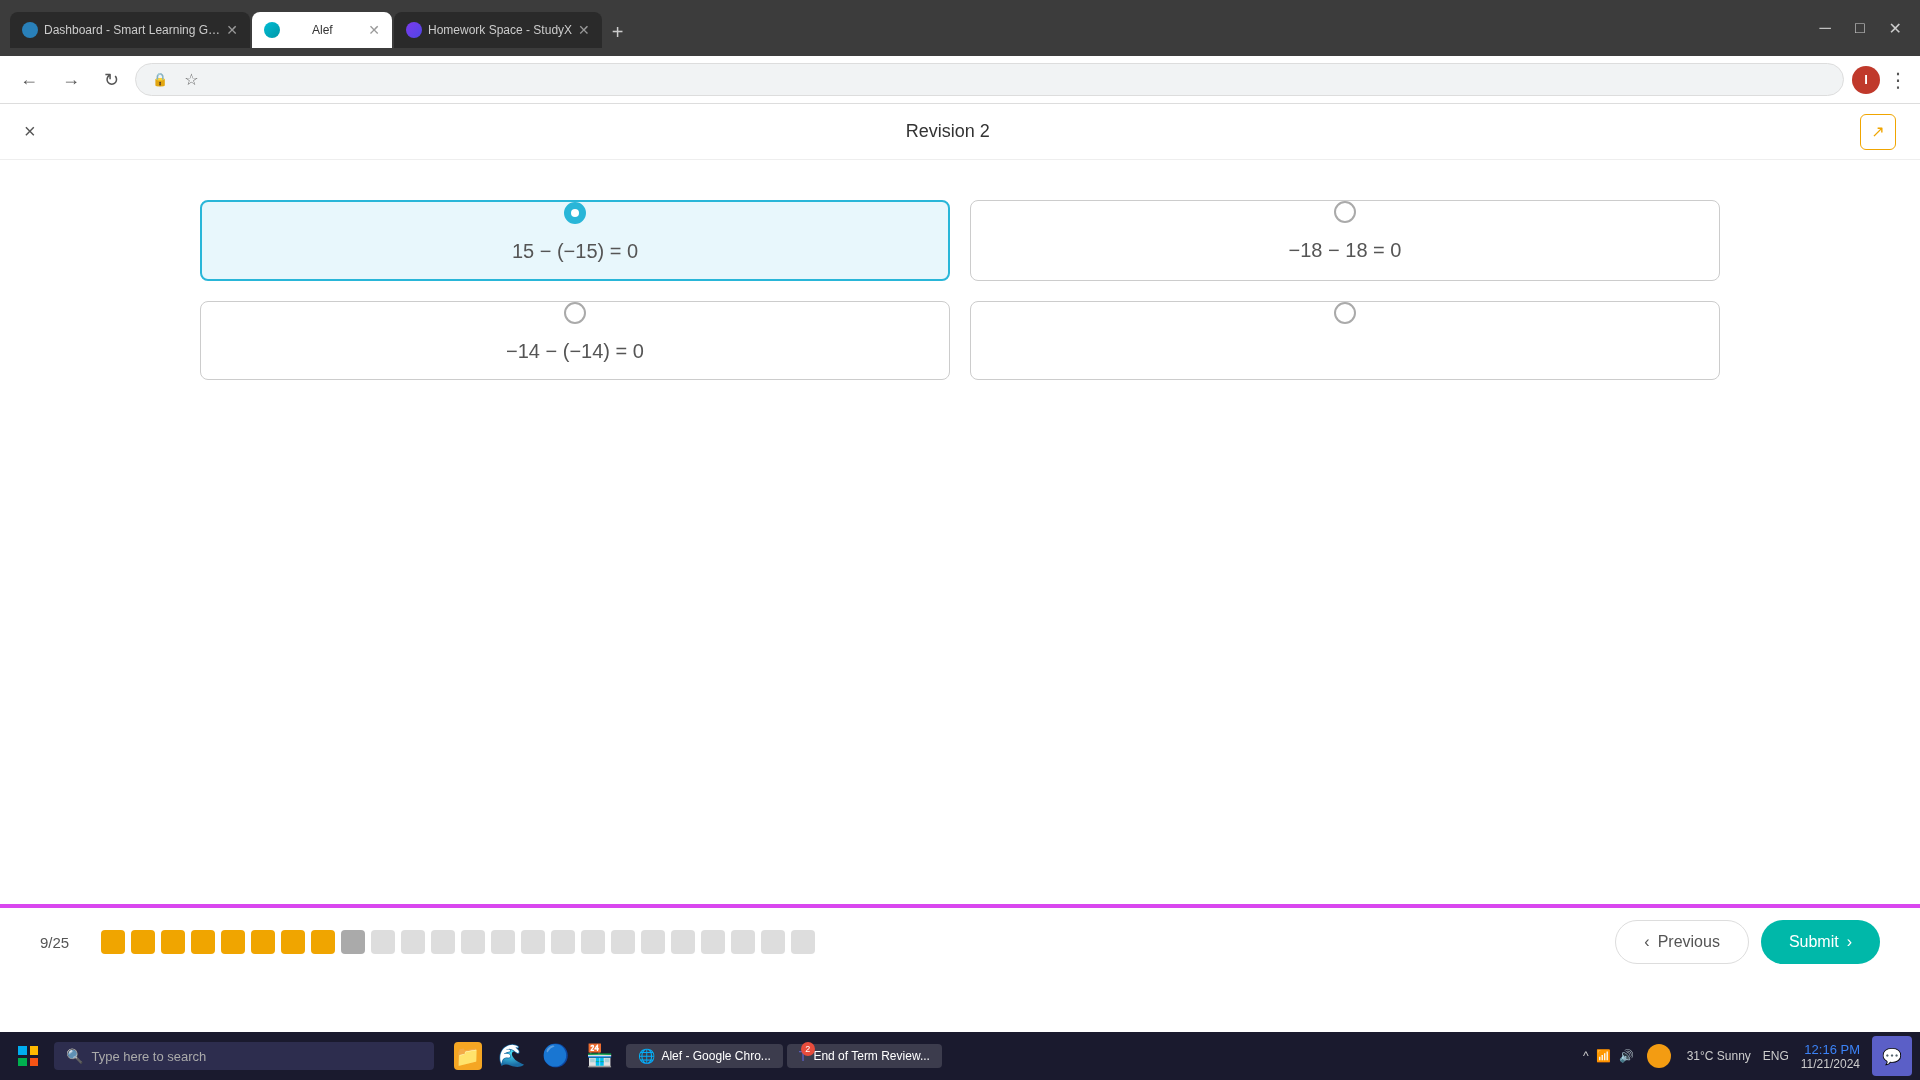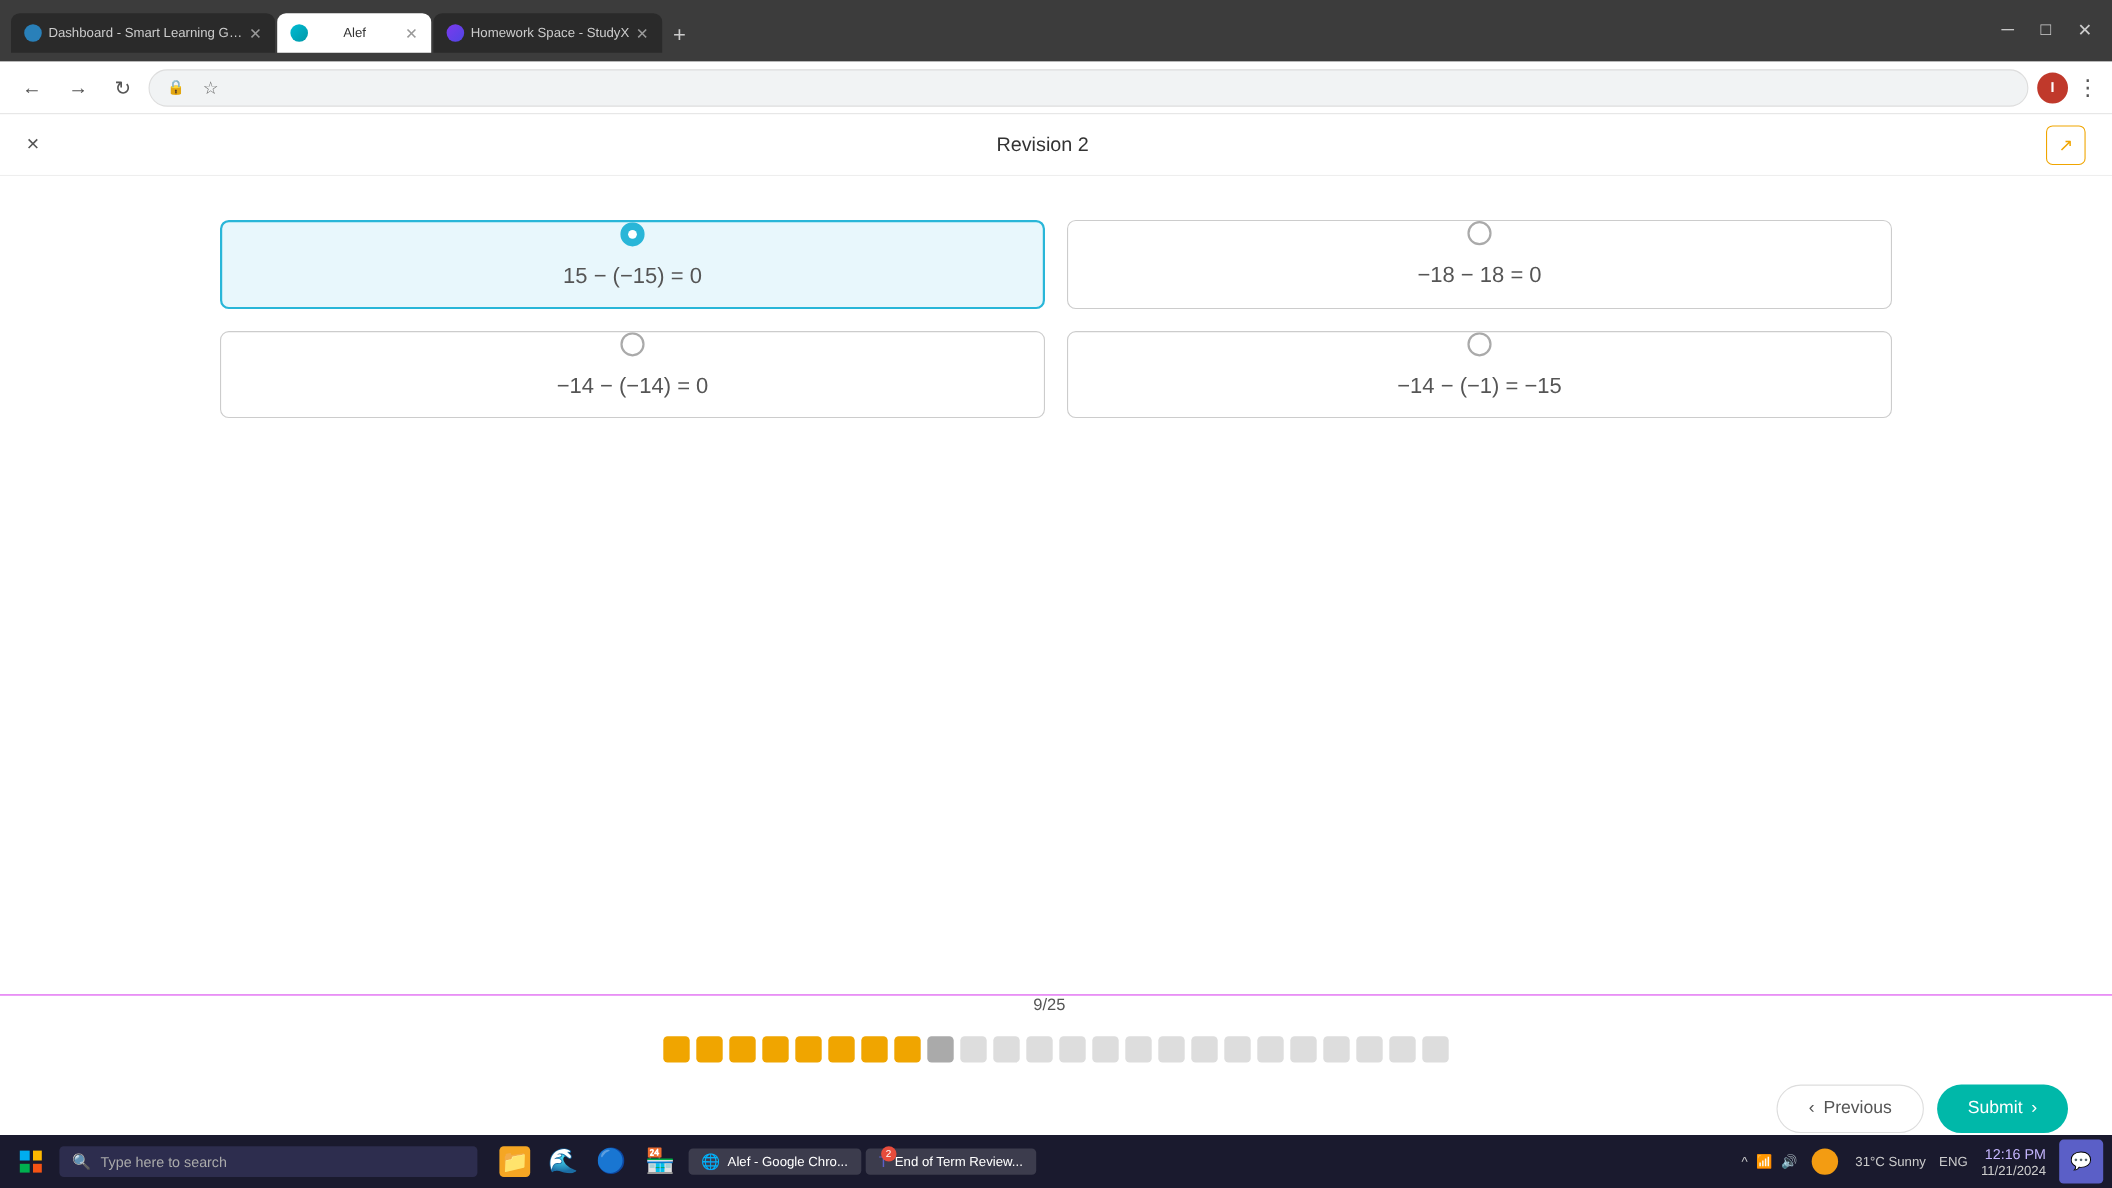--- a/index.html
+++ b/index.html
@@ -49,21 +49,21 @@
     .option-card.selected { border: 2px solid #29b6d8; background: #e8f7fc; }
     .radio-col { width: 56px; display: flex; align-items: center; justify-content: center; flex-shrink: 0; }
     .radio-outer { width: 22px; height: 22px; border-radius: 50%; border: 2px solid #aaa; display: flex; align-items: center; justify-content: center; }
     .radio-outer.checked { border-color: #29b6d8; background: #29b6d8; }
     .radio-inner { width: 8px; height: 8px; border-radius: 50%; background: white; }
     .option-divider { width: 1px; background: #ccc; align-self: stretch; }
     .option-card.selected .option-divider { background: #29b6d8; }
     .option-text { flex: 1; padding: 16px 24px; font-size: 20px; color: #555; }
 
     
-    .bottom-nav { border-top: 1px solid #d946ef; height: 72px; display: flex; align-items: center; padding: 0 40px; gap: 20px; flex-direction: column; }
+    .bottom-nav { border-top: 4px solid #d946ef; height: 72px; display: flex; align-items: center; padding: 0 40px; gap: 20px; }
     .progress-counter { font-size: 15px; color: #555; font-weight: 500; margin-right: 12px; }
     .progress-dots { display: flex; gap: 6px; flex: 1; }
     .dot { width: 24px; height: 24px; border-radius: 4px; }
     .dot.filled { background: #f0a500; }
     .dot.current { background: #aaa; }
     .dot.empty { background: #ddd; }
     .nav-buttons { display: flex; gap: 12px; margin-left: auto; }
     .prev-btn { display: flex; align-items: center; gap: 8px; padding: 12px 28px; border: 1.5px solid #ddd; border-radius: 25px; background: #fff; color: #555; font-size: 16px; cursor: pointer; }
     .submit-btn { display: flex; align-items: center; gap: 8px; padding: 12px 28px; border: none; border-radius: 25px; background: #00b8a9; color: #fff; font-size: 16px; cursor: pointer; font-weight: 500; }
 
@@ -75,21 +75,21 @@
     .search-bar { background: #2d2d4e; border: none; border-radius: 4px; padding: 6px 12px; color: #aaa; font-size: 13px; width: 380px; display: flex; align-items: center; gap: 8px; }
     .search-icon { color: #aaa; font-size: 14px; }
     .taskbar-apps { display: flex; gap: 4px; align-items: center; margin-left: 8px; }
     .taskbar-app { width: 40px; height: 40px; display: flex; align-items: center; justify-content: center; border-radius: 4px; cursor: pointer; }
     .app-icon { width: 28px; height: 28px; border-radius: 4px; display: flex; align-items: center; justify-content: center; font-size: 18px; }
     .taskbar-right { margin-left: auto; display: flex; align-items: center; gap: 12px; color: #ccc; font-size: 12px; }
     .sys-icons { display: flex; gap: 8px; align-items: center; }
     .weather { display: flex; align-items: center; gap: 16px; }
     .sun-icon { width: 24px; height: 24px; background: #f39c12; border-radius: 50%; }
     .time-block { text-align: right; }
-    .time-text { font-size: 13px; color: #c4b5fd; text-align: right; }
+    .time-text { font-size: 13px; color: #3b82f6; text-align: right; }
     .date-text { font-size: 12px; color: #ccc; }
     .chat-btn { width: 40px; height: 40px; background: #5b5fc7; border-radius: 4px; display: flex; align-items: center; justify-content: center; cursor: pointer; color: white; font-size: 16px; position: relative; }
     .taskbar-active-apps { display: flex; gap: 4px; }
     .taskbar-active { padding: 4px 12px; background: rgba(255,255,255,0.15); border-radius: 4px; color: #fff; font-size: 12px; display: flex; align-items: center; gap: 6px; max-width: 200px; }
   </style>
 </head>
 <body>
 
 <div class="browser-chrome">
   <div class="browser-tabs">
@@ -168,21 +168,20 @@
         </div>
         <div class="option-divider"></div>
         <div class="option-text">−14 − (−14) = 0</div>
       </div>
 
       <div class="option-card">
         <div class="radio-col">
           <div class="radio-outer"></div>
         </div>
         <div class="option-divider"></div>
-        <div class="option-text">−14 − (−1) = −15</div>
       </div>
 
     </div>
   </div>
 
   <div class="bottom-nav">
     <span class="progress-counter">9/25</span>
     <div class="progress-dots" id="progress-dots-container">
         <div class="dot filled"></div>
         <div class="dot filled"></div>

